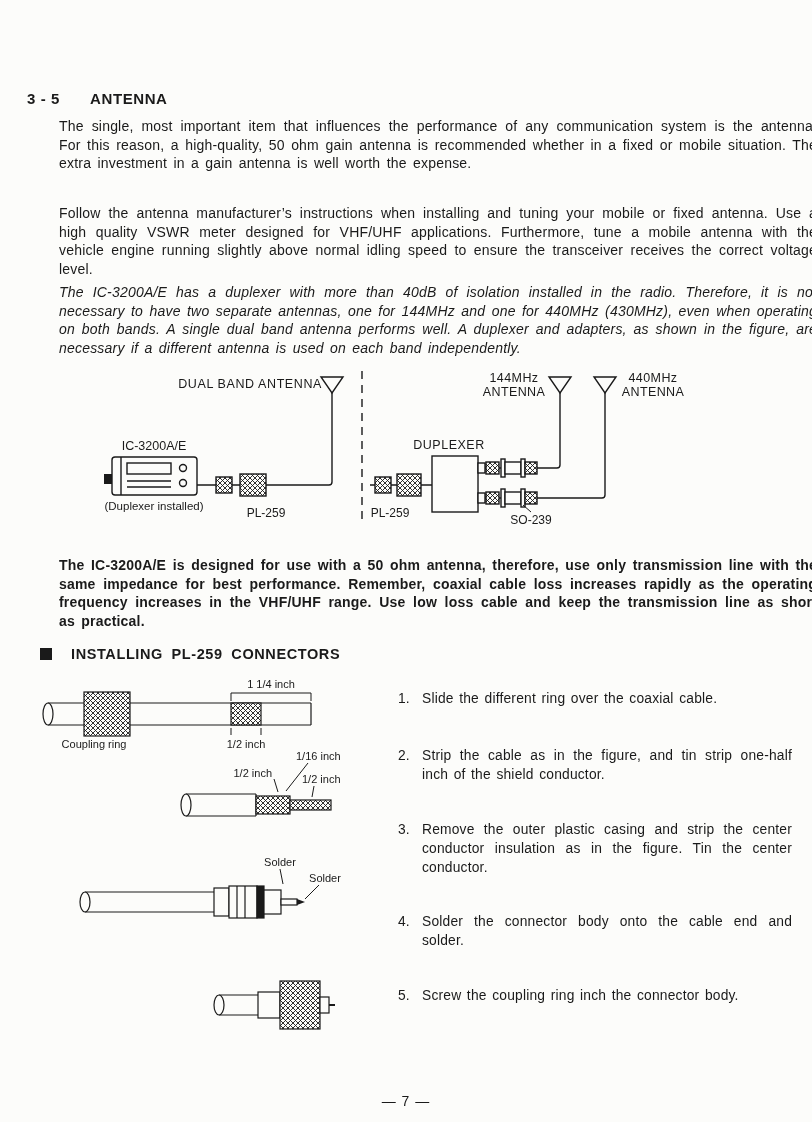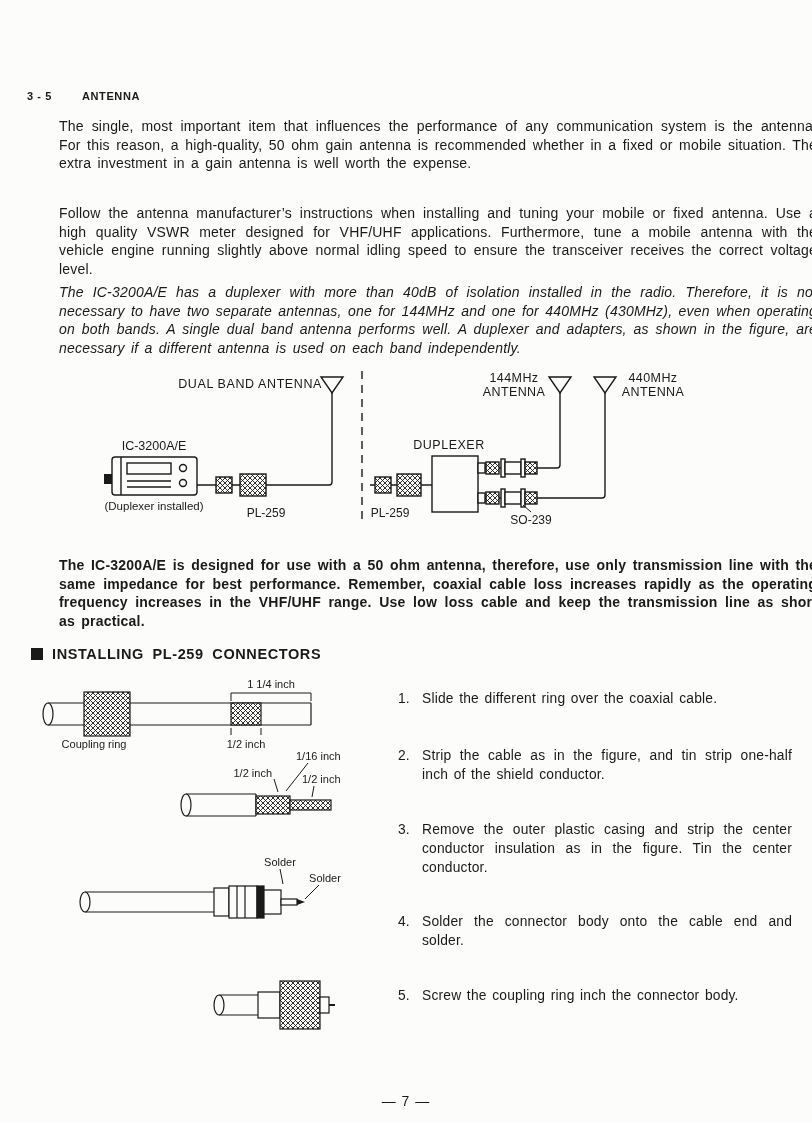--- a/index.html
+++ b/index.html
@@ -4,36 +4,36 @@
 <style>
   * { margin:0; padding:0; box-sizing:border-box; }
   html,body { background:#9a9a9a; }
   .page {
     width:812px; height:1122px; margin:0 auto; position:relative;
     background:#fcfcfa; color:#1a1a1a; overflow:hidden;
     font-family:"Liberation Sans", sans-serif;
   }
   .section-heading {
     position:absolute; left:27px; top:90px;
-    font-size:11px; font-weight:bold; letter-spacing:0.6px;
+    font-size:15px; font-weight:bold; letter-spacing:0.6px;
   }
   .section-heading .num { margin-right:30px; }
   .para {
     position:absolute; left:27px; width:758px;
     font-size:14px; line-height:18.6px; text-align:justify;
     letter-spacing:0.2px; word-spacing:2.2px;margin-left:32px;
   }
   #para1 { top:117px; }
   #para2 { top:204px; }
   #para3 { top:283px;font-style:italic; }
   #para4 { top:556px;font-weight:bold; }
   .install-heading {
-    position:absolute; left:31px; top:646px;
+    position:absolute; left:40px; top:646px;
     font-size:14.5px; font-weight:bold; letter-spacing:0.6px;
-    display:flex; align-items:center; gap:9px; word-spacing:4px;
+    display:flex; align-items:center; gap:19px; word-spacing:4px;
   }
   .square { width:12px; height:12px; background:#1a1a1a; display:inline-block; flex:none; }
   .step {
     position:absolute; left:398px; width:394px; display:flex;
     font-size:13.8px; line-height:19px;
   }
   .step-num { width:24px; flex:none; }
   .step-text { flex:1; text-align:justify; letter-spacing:0.2px; word-spacing:1.5px; }
   #step1 { top:689px; }
   #step2 { top:746px; }

